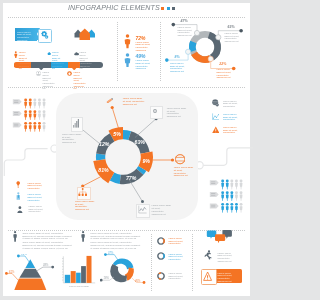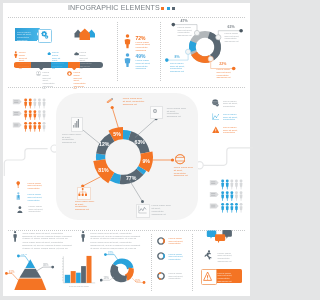--- a/index.html
+++ b/index.html
@@ -1,17 +1,17 @@
 <!DOCTYPE html>
 <html><head>
 <meta charset="utf-8">
 <style>
 html,body{margin:0;padding:0;}
 body{width:253px;height:300px;background:#e4e5e6;font-family:"Liberation Sans",sans-serif;overflow:hidden;position:relative;}
-#stage{position:absolute;left:0;top:0;width:253px;height:283px;}
+#stage{position:absolute;left:0;top:0;width:253px;height:283px;font-style:italic;}
 .card{position:absolute;background:#ffffff;}
 svg{display:block;position:absolute;left:0;top:0;}
 .ttl{position:absolute;font-size:7.1px;letter-spacing:.12px;color:#7c8287;font-weight:400;white-space:nowrap;}
 .sw{position:absolute;width:3px;height:3px;}
 .dots-h{position:absolute;height:1px;background-image:linear-gradient(to right,#c9cbcc 0 1px,transparent 1px 2px);background-size:2px 1px;}
 .dots-v{position:absolute;width:1px;background-image:linear-gradient(to bottom,#c9cbcc 0 1px,transparent 1px 2px);background-size:1px 2px;}
 .lbl{position:absolute;font-size:2.35px;line-height:2.7px;color:#a9aeb2;}
 .lbl.o{color:#f2884a;}
 .lbl.b{color:#5bb4e0;}
 .pct{position:absolute;font-weight:bold;}

